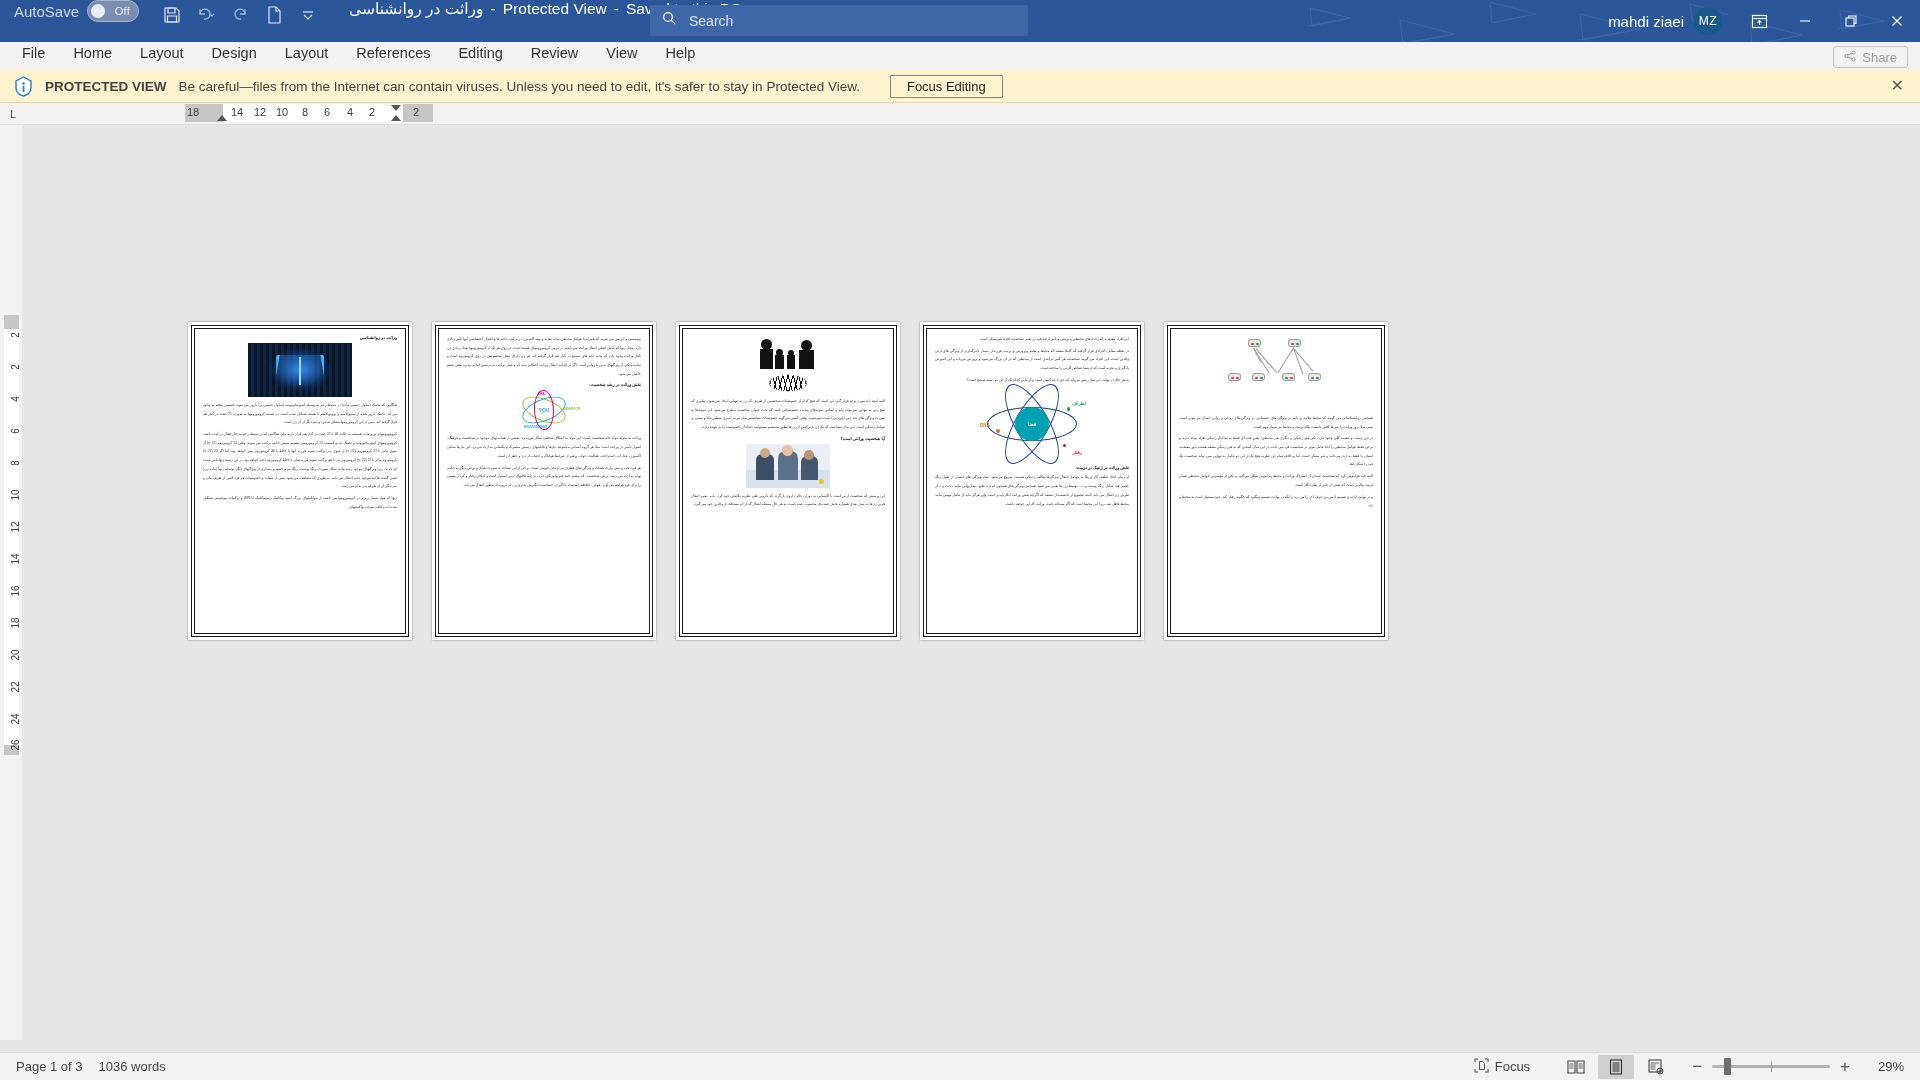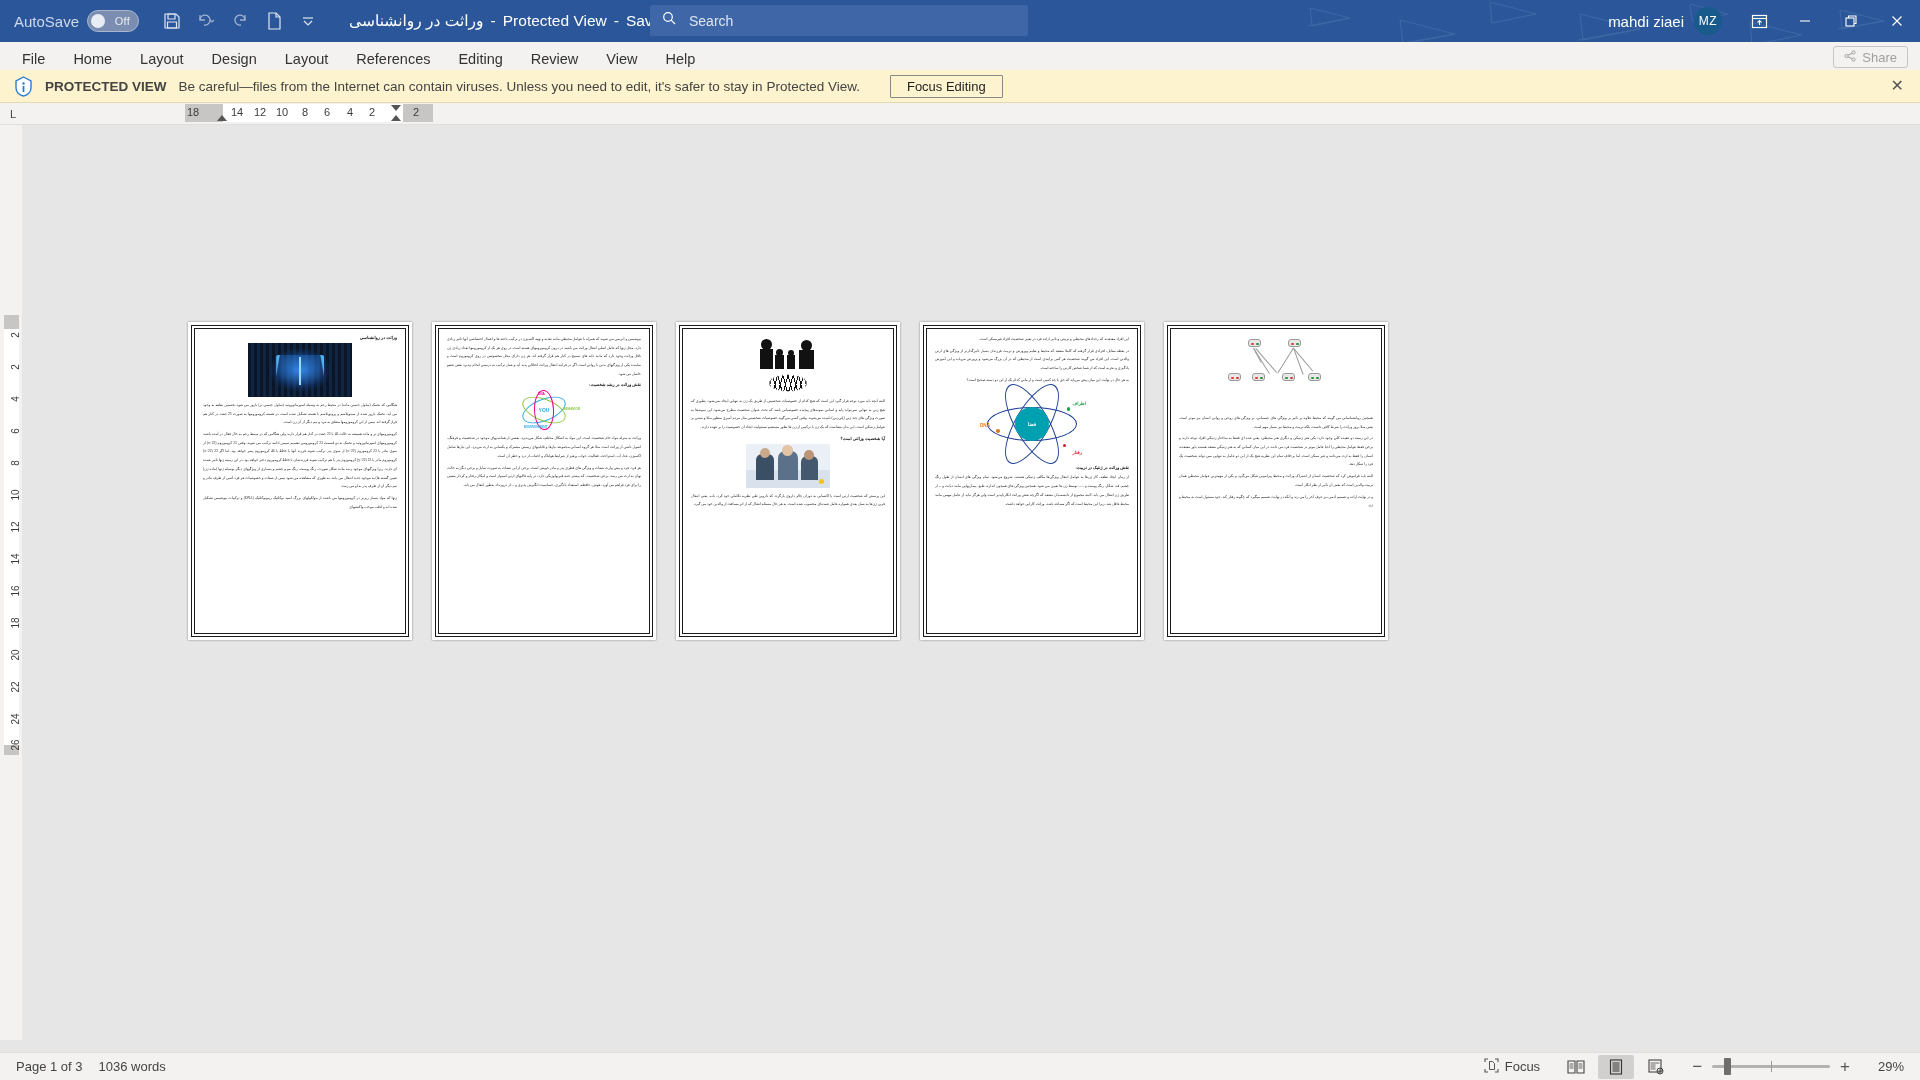--- a/index.html
+++ b/index.html
@@ -5,21 +5,21 @@
   * { box-sizing: border-box; margin: 0; padding: 0; }
   html, body {
     width: 1920px; height: 1080px; overflow: hidden;
     font-family: "Liberation Sans", sans-serif;
     background: #e6e6e6;
   }
 
   
   .titlebar {
     position: absolute; top: 0; left: 0; width: 1920px; height: 42px;
-    background: #2b579a; display: flex; align-items: center;
+    background: #2b579a; display: flex; align-items: flex-start;
     color: #ffffff; overflow: hidden;
   }
   .tb-watermark {
     position: absolute; top:0; left: 1280px; width: 640px; height: 42px;
     opacity: .30; pointer-events: none;
   }
   .autosave-wrap { display:flex; align-items:center; gap:8px; margin-left:14px; }
   .autosave-label { font-size: 15px; color:#cdd8ea; }
   .toggle {
     width: 52px; height: 22px; border-radius: 11px; background: #7b8db0;
@@ -66,21 +66,21 @@
     color:#ffffff; font-size: 12px; display:flex; align-items:center; justify-content:center;
     letter-spacing:.5px; margin-right: 14px;
   }
   .ribbon-display, .win-btn {
     width: 46px; height: 42px; display:flex; align-items:center; justify-content:center;
   }
 
   
   .ribbonbar {
     position:absolute; top: 42px; left:0; width: 1920px; height: 28px;
-    background: #f3f2f1; display:flex; align-items:flex-end;
+    background: #f3f2f1; display:flex; align-items:flex-start;
   }
   .rtab {
     font-size: 14.5px; color:#333333; padding: 3px 12px; margin: 0 2px;
     border-radius: 3px; white-space: nowrap;
   }
   .rtab:first-child { margin-left: 10px; }
   .share-btn {
     position:absolute; right: 12px; top: 4px; height: 22px;
     display:flex; align-items:center; gap:6px; padding: 0 10px;
     border:1px solid #c8c6c4; border-radius:3px; font-size:13px; color:#a19f9d;
@@ -276,21 +276,21 @@
   .img-net .lnk { position:absolute; background:#9a9a9a; height:.5px; transform-origin: 0 0; }
 
   
   .statusbar {
     position:absolute; left:0; bottom:0; width: 1920px; height: 28px;
     background:#f3f2f1; border-top:1px solid #e1dfdd;
     display:flex; align-items:center;
   }
   .sb-item { font-size: 13px; color:#444444; margin-left: 16px; white-space:nowrap; }
   .sb-right { position:absolute; right: 0; display:flex; align-items:center; height: 28px; }
-  .focus-btn { display:flex; align-items:center; gap:6px; font-size:13px; color:#444; margin-right:18px; }
+  .focus-btn { display:flex; align-items:center; gap:6px; font-size:13px; color:#444; margin-right:28px; }
   .viewbtn {
     width: 36px; height: 24px; display:flex; align-items:center; justify-content:center;
     margin-right: 4px; border-radius:2px;
   }
   .viewbtn.active { background:#d2d0ce; }
   .zoom-ctrl { display:flex; align-items:center; gap:10px; margin-right: 14px; margin-left: 14px; }
   .zoom-track {
     width: 118px; height: 3px; background:#b5b3b1; position:relative; border-radius:2px;
   }
   .zoom-mid { position:absolute; left:50%; top:-4px; width:1px; height:11px; background:#9a9a9a; }

